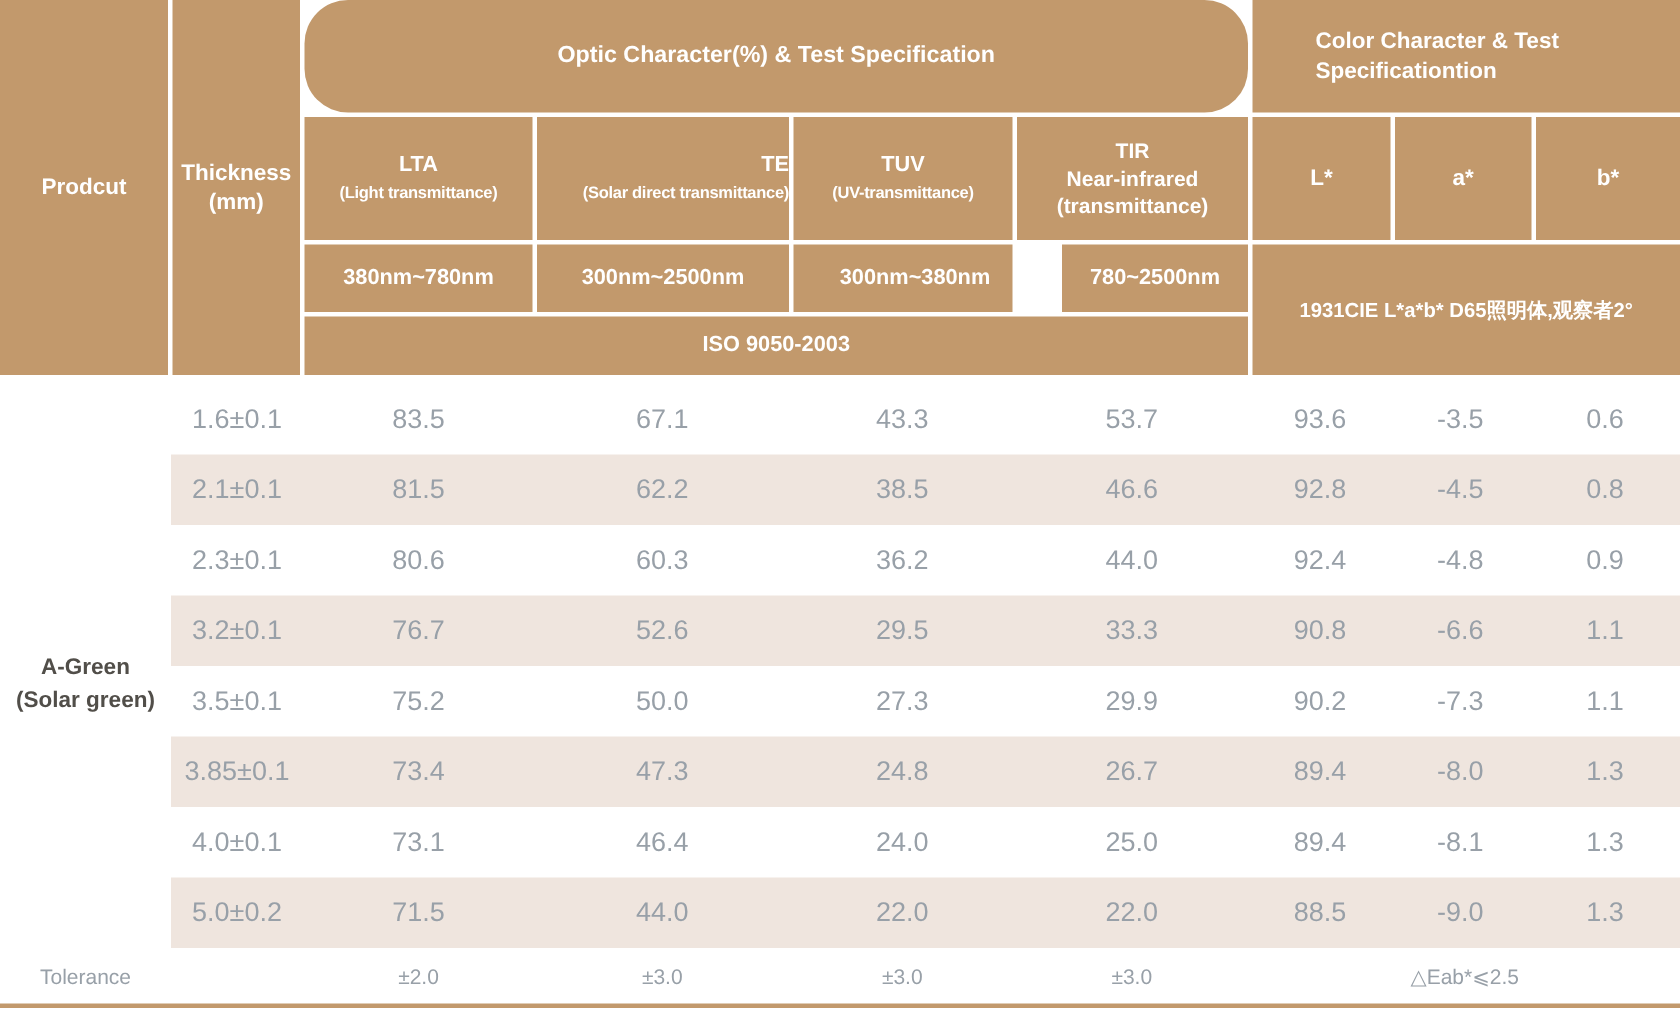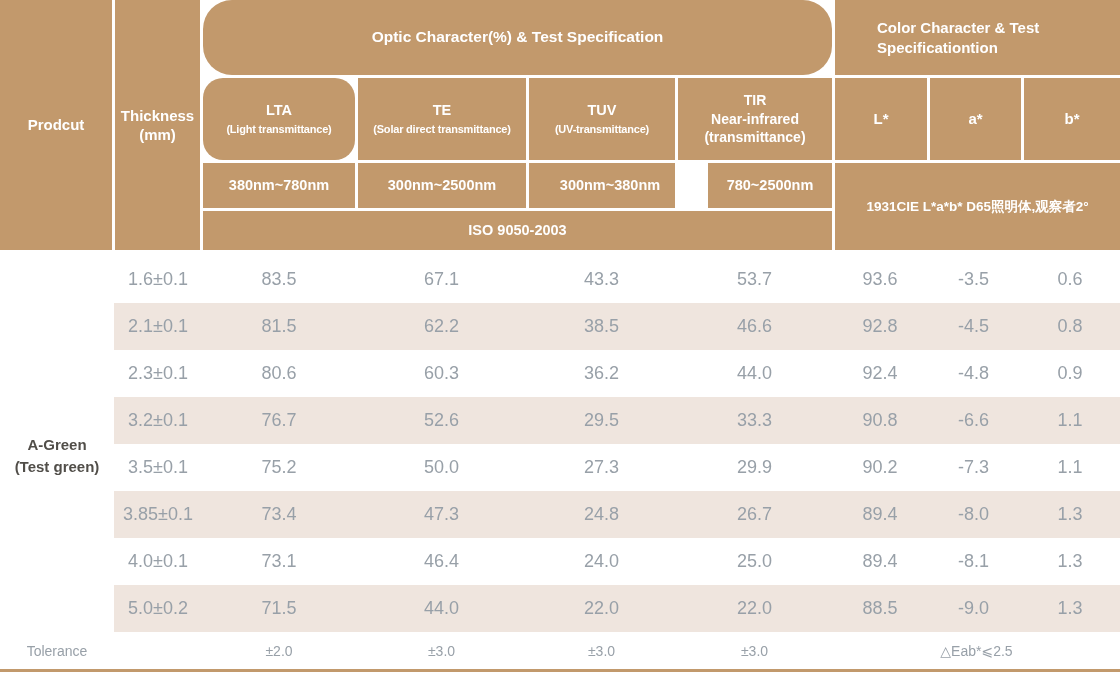--- a/index.html
+++ b/index.html
@@ -34,21 +34,21 @@
     text-align: center;
     font-weight: bold;
     line-height: 1.3;
   }
   .pre { white-space: pre-line; }
   .c-product    { grid-area: 1 / 1 / 5 / 2; font-size: 15px; }
   .c-thickness  { grid-area: 1 / 2 / 5 / 3; font-size: 15px; }
   .c-optic      { grid-area: 1 / 3 / 2 / 7; font-size: 15.5px; border-radius: 29px; }
   .c-color      { grid-area: 1 / 7 / 2 / 10; font-size: 15px;
                   align-items: flex-start; text-align: left; padding-left: 42px; }
-  .c-lta { grid-area: 2 / 3; border-radius: 20px; } .c-te  { grid-area: 2 / 4; }
+  .c-lta { grid-area: 2 / 3; } .c-te  { grid-area: 2 / 4; align-items: flex-end; }
   .c-tuv { grid-area: 2 / 5; } .c-tir { grid-area: 2 / 6; }
   .c-l { grid-area: 2 / 7; } .c-a { grid-area: 2 / 8; } .c-b { grid-area: 2 / 9; }
   .c-l, .c-a, .c-b { font-size: 15px; }
   .col-title { font-size: 14.5px; }
   .col-sub   { font-size: 11px; margin-top: 2px; letter-spacing: -0.2px; }
   .c-tir .col-title { white-space: pre-line; line-height: 1.35; font-size: 14px; }
   .c-r1 { grid-area: 3 / 3; } .c-r2 { grid-area: 3 / 4; }
   .c-r3 { grid-area: 3 / 5; padding-left: 16px; } .c-r4 { grid-area: 3 / 6; margin-left: 30px; }
   .range { font-size: 14.5px; }
   .c-iso { grid-area: 4 / 3 / 5 / 7; font-size: 14.5px; }
@@ -127,21 +127,21 @@
     <div class="hcell c-r2 range">300nm~2500nm</div>
     <div class="hcell c-r3 range">300nm~380nm</div>
     <div class="hcell c-r4 range">780~2500nm</div>
 
     <div class="hcell c-iso">ISO 9050-2003</div>
     <div class="hcell c-cie">1931CIE L*a*b* D65照明体,观察者2°</div>
   </div>
 
   <div class="data-area">
     <div class="product-label">A-Green
-(Test green)</div>
+(Solar green)</div>
 
     <div class="drow">
       <div class="dcell"></div>
       <div class="dcell">1.6±0.1</div>
       <div class="dcell">83.5</div>
       <div class="dcell">67.1</div>
       <div class="dcell">43.3</div>
       <div class="dcell">53.7</div>
       <div class="dcell">93.6</div>
       <div class="dcell">-3.5</div>

